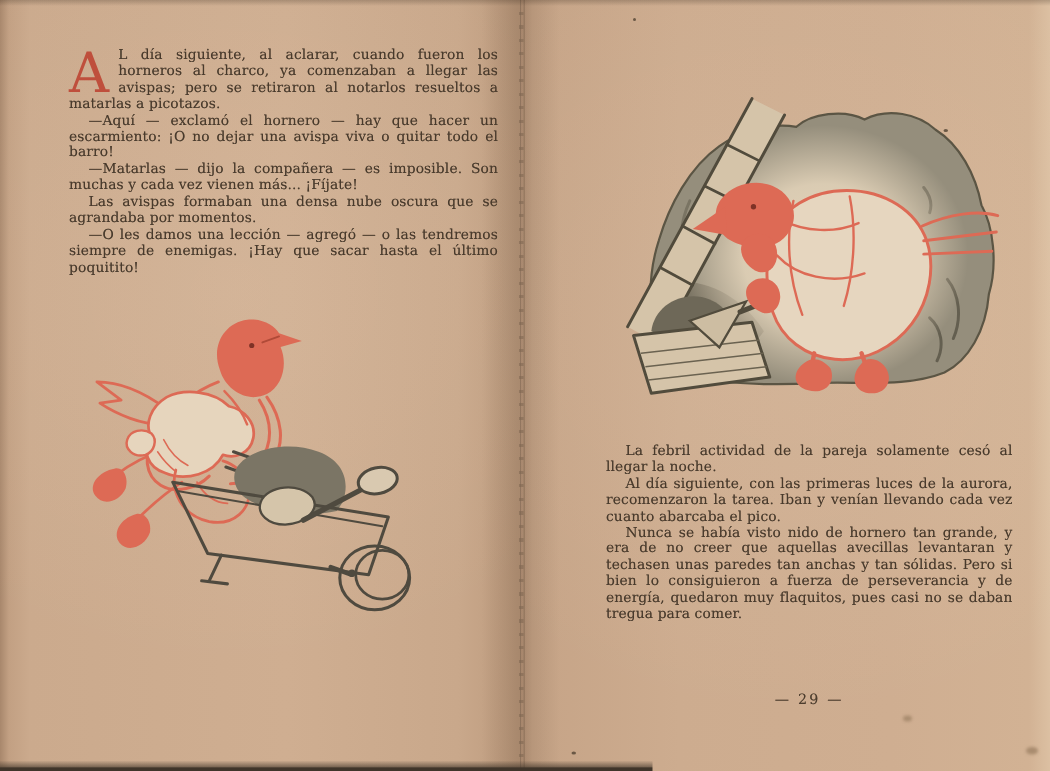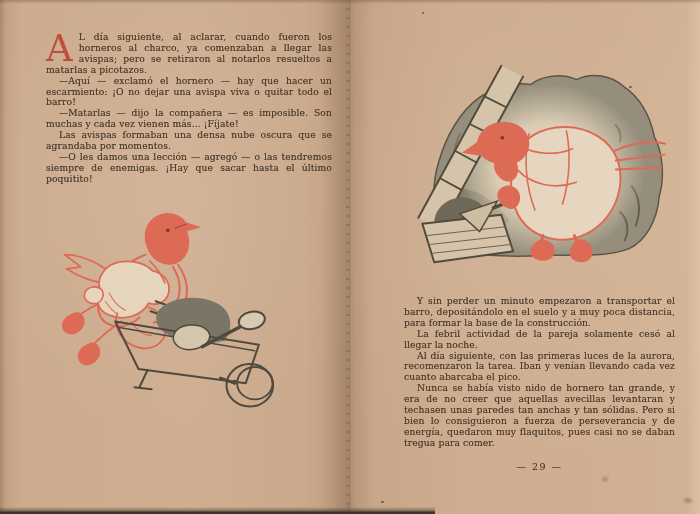--- a/index.html
+++ b/index.html
@@ -213,21 +213,20 @@
 
         <path d="M132,142 C122,136 119,124 128,119 C137,114 147,120 147,131 C147,140 140,146 132,142 Z" fill="#dd6a55"></path>
         <path d="M136,170 C126,166 122,154 131,149 C140,144 150,151 149,161 C148,169 142,173 136,170 Z" fill="#dd6a55"></path>
 
         <path d="M166,204 C157,210 157,220 168,223 C179,226 187,218 183,208 C178,202 171,200 166,204 Z" fill="#dd6a55"></path>
         <path d="M203,206 C196,214 199,225 211,225 C222,225 226,214 219,206 C214,201 207,200 203,206 Z" fill="#dd6a55"></path>
       </g>
     </svg>
 
     <div class="text-block tb-right">
-      <p class="para">Y sin perder un minuto empezaron a transportar el barro, depositándolo en el suelo y a muy poca distancia, para formar la base de la construcción.</p>
       <p class="para">La febril actividad de la pareja solamente cesó al llegar la noche.</p>
       <p class="para">Al día siguiente, con las primeras luces de la aurora, recomenzaron la tarea. Iban y venían llevando cada vez cuanto abarcaba el pico.</p>
       <p class="para">Nunca se había visto nido de hornero tan grande, y era de no creer que aquellas avecillas levantaran y techasen unas paredes tan anchas y tan sólidas. Pero si bien lo consiguieron a fuerza de perseverancia y de energía, quedaron muy flaquitos, pues casi no se daban tregua para comer.</p>
     </div>
 
     <div class="page-number pn-right">— 29 —</div>
     <div class="gutter-shade-right"></div>
   </div>
 
   <div class="stitches"></div>

